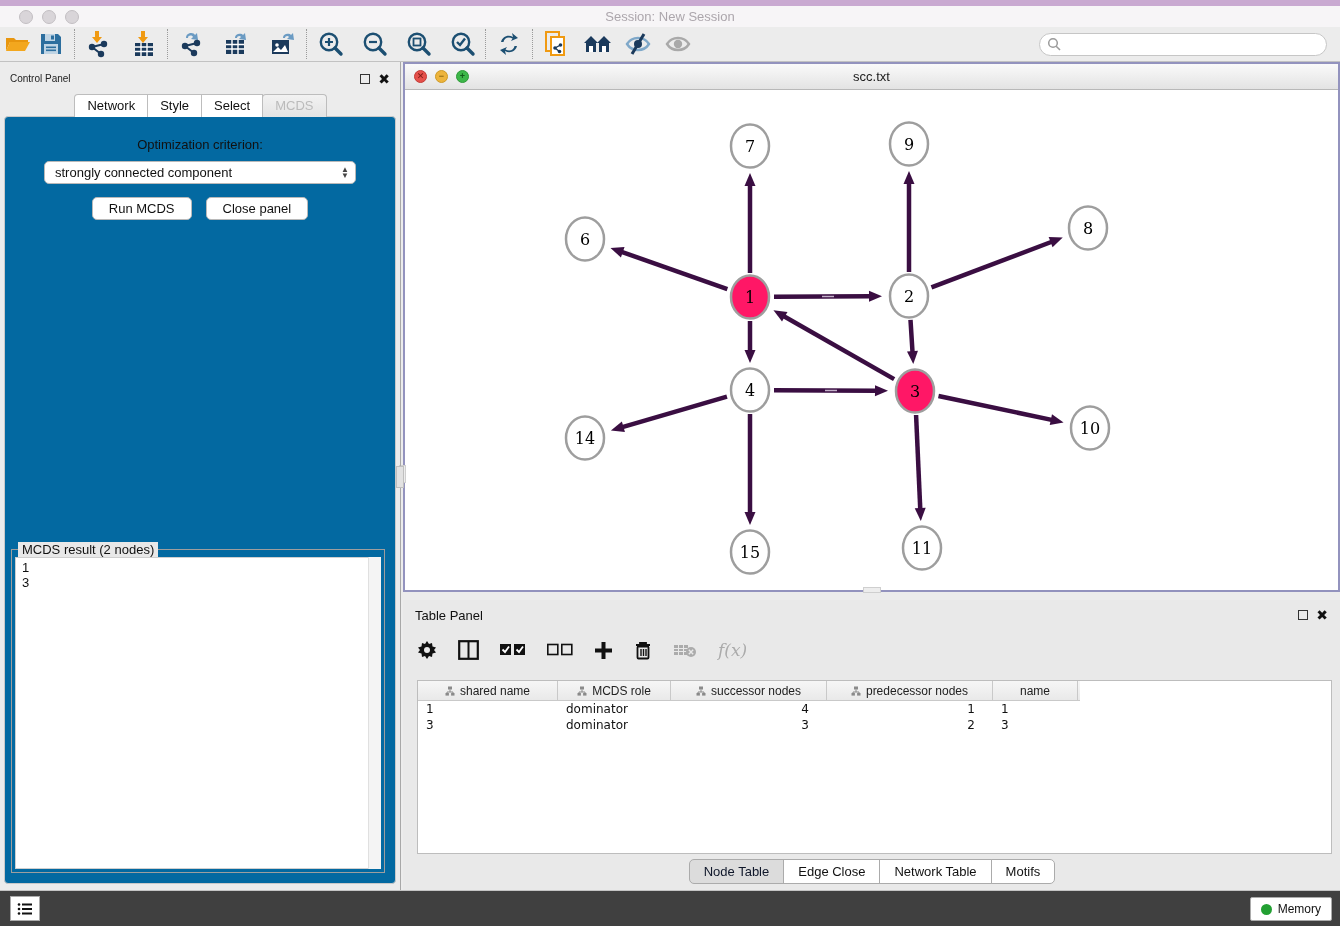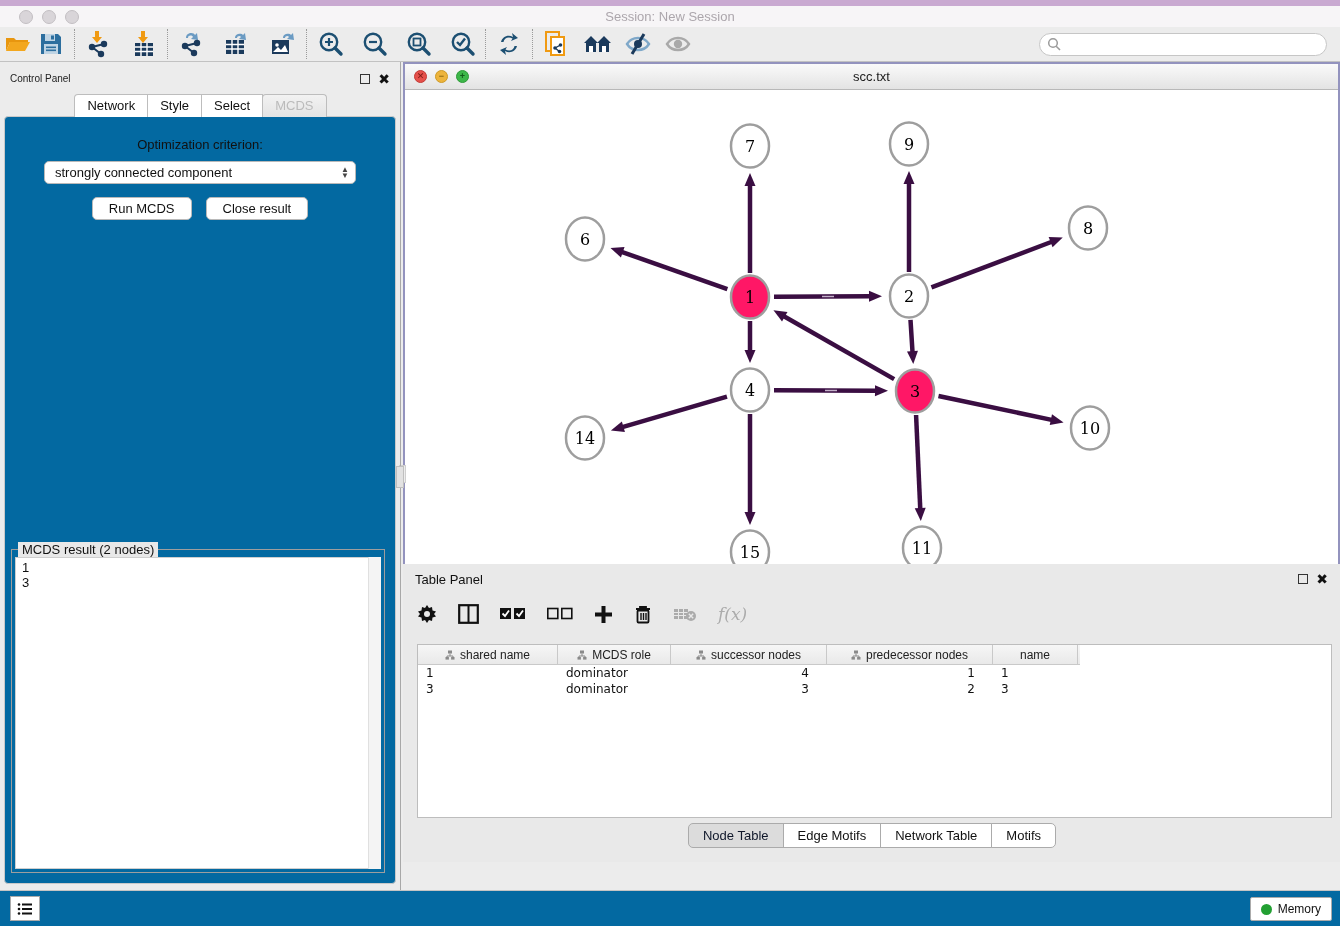--- a/index.html
+++ b/index.html
@@ -60,38 +60,38 @@
   .nt-dot { width:13px; height:13px; border-radius:50%; margin-left:8px; display:flex; align-items:center;
             justify-content:center; font-size:9px; font-weight:bold; line-height:1; }
   .nt-dot:first-child { margin-left:9px; }
   .nt-red { background:#E5504A; border:1px solid #C23B36; color:#7E1A16; }
   .nt-yellow { background:#EDB43C; border:1px solid #CE9A26; color:#8E6A12; }
   .nt-green { background:#3DB749; border:1px solid #2E9A38; color:#135E1B; }
   .net-title { position:absolute; left:0; right:0; text-align:center; font-size:13px; color:#1a1a1a; }
   .net-canvas { position:relative; width:100%; height:500px; background:#fff; }
 
   
-  .table-panel { position:absolute; left:403px; top:564px; width:937px; height:298px; background:#E9E9E9; }
+  .table-panel { position:absolute; left:403px; top:600px; width:937px; height:298px; background:#E9E9E9; }
   .tp-header { height:30px; display:flex; align-items:center; padding:0 12px; }
   .tp-toolbar { height:40px; display:flex; align-items:center; padding-left:14px; gap:21px; }
   .tbl-wrap { position:absolute; left:14px; right:8px; top:80px; bottom:44px; background:#fff; border:1px solid #BDBDBD; }
   .tbl-header { display:flex; height:20px; background:linear-gradient(#F6F6F6,#E9E9E9); border-bottom:1px solid #C9C9C9; }
   .th-cell { display:flex; align-items:center; justify-content:center; gap:5px; font-size:12px; color:#222;
              border-right:1px solid #C9C9C9; position:relative; }
   .tbl-row { display:flex; height:16px; font-size:12px; font-family:"DejaVu Sans",sans-serif; }
   .td-cell { overflow:hidden; white-space:nowrap; }
   .tp-tabs { position:absolute; left:0; right:0; bottom:14px; display:flex; justify-content:center; }
   .tp-tab { border:1px solid #ABABAB; background:#fff; padding:4px 14px; font-size:13px; margin-right:-1px; color:#111; }
   .tp-tab.first { border-radius:5px 0 0 5px; }
   .tp-tab.last { border-radius:0 5px 5px 0; }
   .tp-tab.active { background:#DCDCDC; color:#0f172a; }
   .tp-icons { margin-left:auto; display:flex; gap:8px; align-items:center; }
 
   
-  .statusbar { position:absolute; left:0; top:890px; width:1340px; height:36px; background:#0369a1;
+  .statusbar { position:absolute; left:0; top:890px; width:1340px; height:36px; background:#404040;
                border-top:1px solid #C4C4C4;text-align:right; }
   .list-btn { position:absolute; left:10px; top:5px; width:30px; height:25px; background:#fff;
               border:1px solid #ABABAB; display:flex; align-items:center; justify-content:center; }
   .memory-btn { position:absolute; right:8px; top:6px; height:24px; background:#fff; border:1px solid #ABABAB;
                 border-radius:2px; display:flex; align-items:center; gap:6px; padding:0 10px; font-size:12px; }
   .mem-dot { width:11px; height:11px; border-radius:50%; }
 
   .float-icon { width:10px; height:10px; border:1.5px solid #333; display:inline-block; }
   .close-icon { font-size:14px; font-weight:bold; color:#111; line-height:10px; }
   .fx-label { font-family:"DejaVu Serif",serif; font-style:italic; font-size:17px; color:#ABABAB;text-align:center; }
@@ -263,21 +263,21 @@
     <div class="crit-label">Optimization criterion:</div>
     <div class="dropdown">
       <span>strongly connected component</span>
       <span class="dd-arrows">
           <span>▲</span>
           <span>▼</span>
         </span>
     </div>
     <div class="btn-row">
       <button class="push-btn">Run MCDS</button>
-      <button class="push-btn">Close result</button>
+      <button class="push-btn">Close panel</button>
     </div>
     <div class="result-group">
       <span class="result-title">MCDS result (2 nodes)</span>
       <div class="result-area" id="result-area">1
 3</div>
       <div class="result-scroll"></div>
     </div>
   </div>
 </div>
 <div class="split-line"></div>
@@ -497,21 +497,21 @@
           <div class="td-cell" style="width: 140px; text-align: left; padding: 1px 0px 0px 8px;">3</div>
           <div class="td-cell" style="width: 113px; text-align: left; padding: 1px 0px 0px 8px;">dominator</div>
           <div class="td-cell" style="width: 156px; text-align: right; padding: 1px 18px 0px 0px;">3</div>
           <div class="td-cell" style="width: 166px; text-align: right; padding: 1px 18px 0px 0px;">2</div>
           <div class="td-cell" style="width: 85px; text-align: left; padding: 1px 0px 0px 8px;">3</div>
         </div>
       </div>
   </div>
   <div class="tp-tabs" id="tp-tabs">
       <div class="tp-tab first active">Node Table</div>
-      <div class="tp-tab">Edge Motifs</div>
+      <div class="tp-tab">Edge Close</div>
       <div class="tp-tab">Network Table</div>
       <div class="tp-tab last">Motifs</div>
     </div>
 </div>
 
 <div class="statusbar">
   <div class="list-btn">
     <svg width="16" height="14" viewBox="0 0 16 14">
       <circle cx="2" cy="2.5" r="1.3" fill="#111"></circle>
         <rect x="5" y="1.5" width="10" height="2" fill="#111"></rect>

